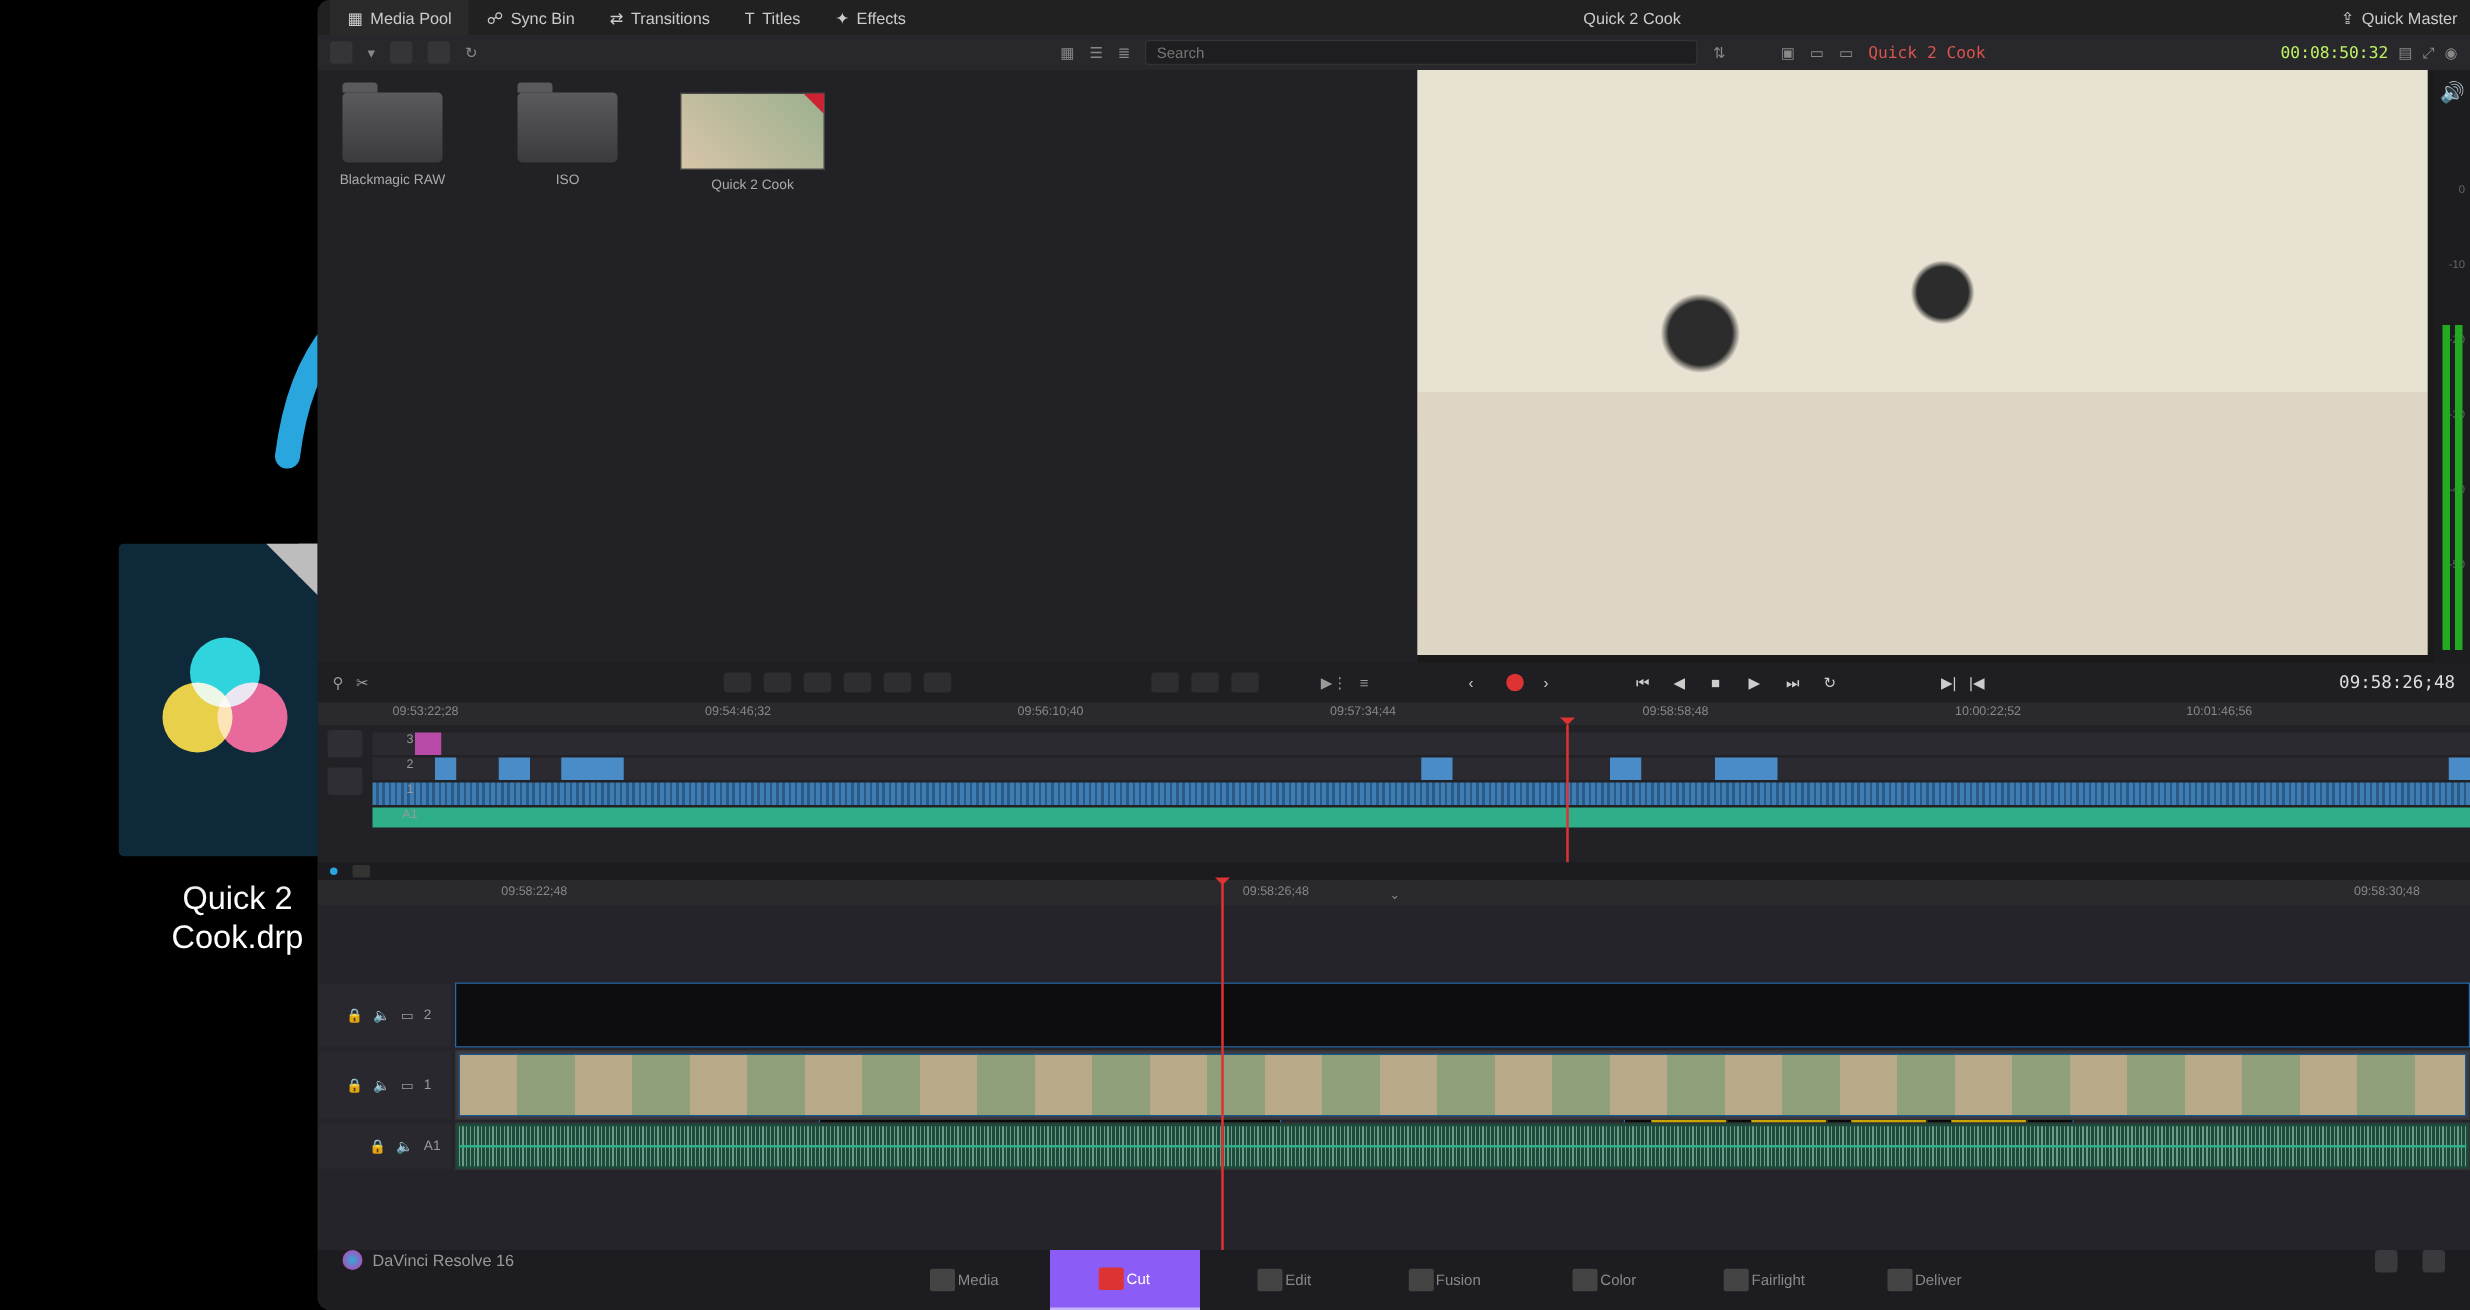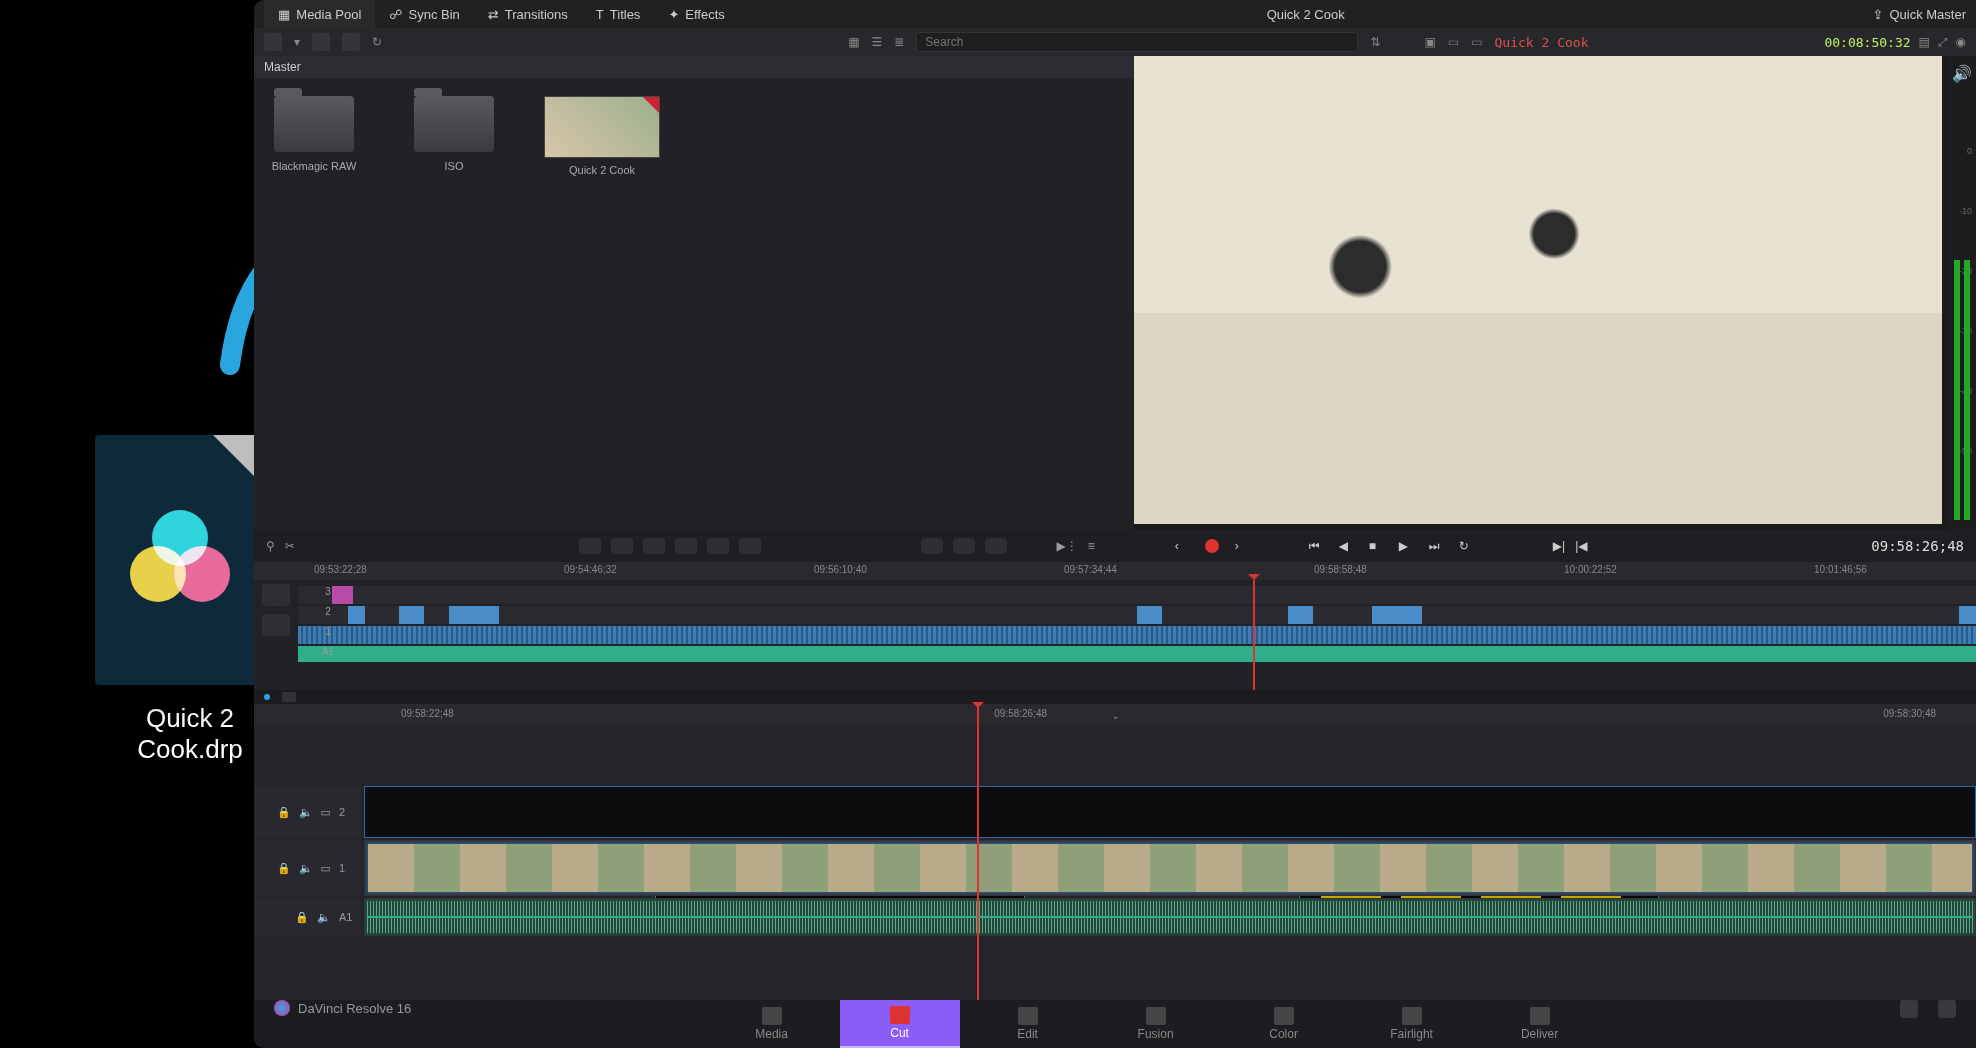--- a/index.html
+++ b/index.html
@@ -87,21 +87,21 @@
   linear-gradient(#2fae8a,#2fae8a) 0 50%/100% 2px no-repeat,
   repeating-linear-gradient(90deg,rgba(180,240,210,.5) 0 1px,transparent 1px 3px);
 }
 .detail .play { position:absolute; top:0; bottom:0; left:42%; width:2px; background:#d33; }
 
 
 .pagenav { height:48px; background:#1d1d21; display:flex; align-items:flex-start; padding:0 20px; gap:20px; }
 .pagenav .brand { display:flex; align-items:center; gap:8px; color:#999; font-size:13px; }
 .pagenav .brand .logo { width:16px; height:16px; background:radial-gradient(circle,#3ad,#c3a); border-radius:50%; }
 .pagenav .pages { flex:1; display:flex; justify-content:center; gap:8px; }
-.pagenav .page { width:120px; height:48px; display:flex; flex-direction:column; align-items:center; justify-content:center; gap:2px; color:#888; font-size:12px; cursor:pointer; }
+.pagenav .page { width:120px; height:48px; display:flex; flex-direction:row; align-items:center; justify-content:center; gap:2px; color:#888; font-size:12px; cursor:pointer; }
 .pagenav .page .pi { width:20px; height:18px; background:#444; border-radius:2px; }
 .pagenav .page.active { background:#8b5cf6; color:#fff; border-bottom:2px solid #c4b5fd; }
 .pagenav .page.active .pi { background:#d33; }
 .pagenav .rico { width:18px; height:18px; background:#3a3a3e; border-radius:3px; }
 
 
 .overlay-arrow { position:absolute; left:220px; top:195px; color:#29a6dd; }
 .drp { position:absolute; left:95px; top:435px; width:190px; text-align:center; }
 .drp .sheet { width:170px; height:250px; background:#0e2a3a; position:relative; border-radius:4px; box-shadow:0 8px 30px rgba(0,0,0,.6); }
 .drp .sheet::before { content:""; position:absolute; top:0; right:0; border:26px solid transparent; border-top-color:#bdbdbd; border-right-color:#bdbdbd; }
@@ -207,21 +207,20 @@
       <div style="width:220px"></div>
       <span class="tc">00:08:50:32</span>
       <span>▤</span>
       <span>⤢</span>
       <span>◉</span>
     </div>
   </div>
 
   <div class="split">
     <div class="pool">
-      <div class="crumb">Master</div>
       <div class="grid">
         <div class="folder">
           <div class="ic"></div>
           <div class="lbl">Blackmagic RAW</div>
         </div>
         <div class="folder">
           <div class="ic"></div>
           <div class="lbl">ISO</div>
         </div>
         <div class="clip">
@@ -287,21 +286,21 @@
     <span class="tc">09:58:26;48</span>
   </div>
 
   <div class="ruler">
     <span class="tick" style="left:60px">09:53:22;28</span>
     <span class="tick" style="left:310px">09:54:46;32</span>
     <span class="tick" style="left:560px">09:56:10;40</span>
     <span class="tick" style="left:810px">09:57:34;44</span>
     <span class="tick" style="left:1060px">09:58:58;48</span>
     <span class="tick" style="left:1310px">10:00:22;52</span>
-    <span class="tick" style="left:1560px">10:01:46;56</span>
+    <span class="tick" style="left:1495px">10:01:46;56</span>
   </div>
 
   <div class="overview">
     <div class="ov-tools">
       <div class="b"></div>
       <div class="b"></div>
     </div>
     <div class="ov-track">
         <span class="ov-idx">3</span>
       <div class="ov-blob" style="left:2%;width:1.3%;background:#b84aa8"></div>

